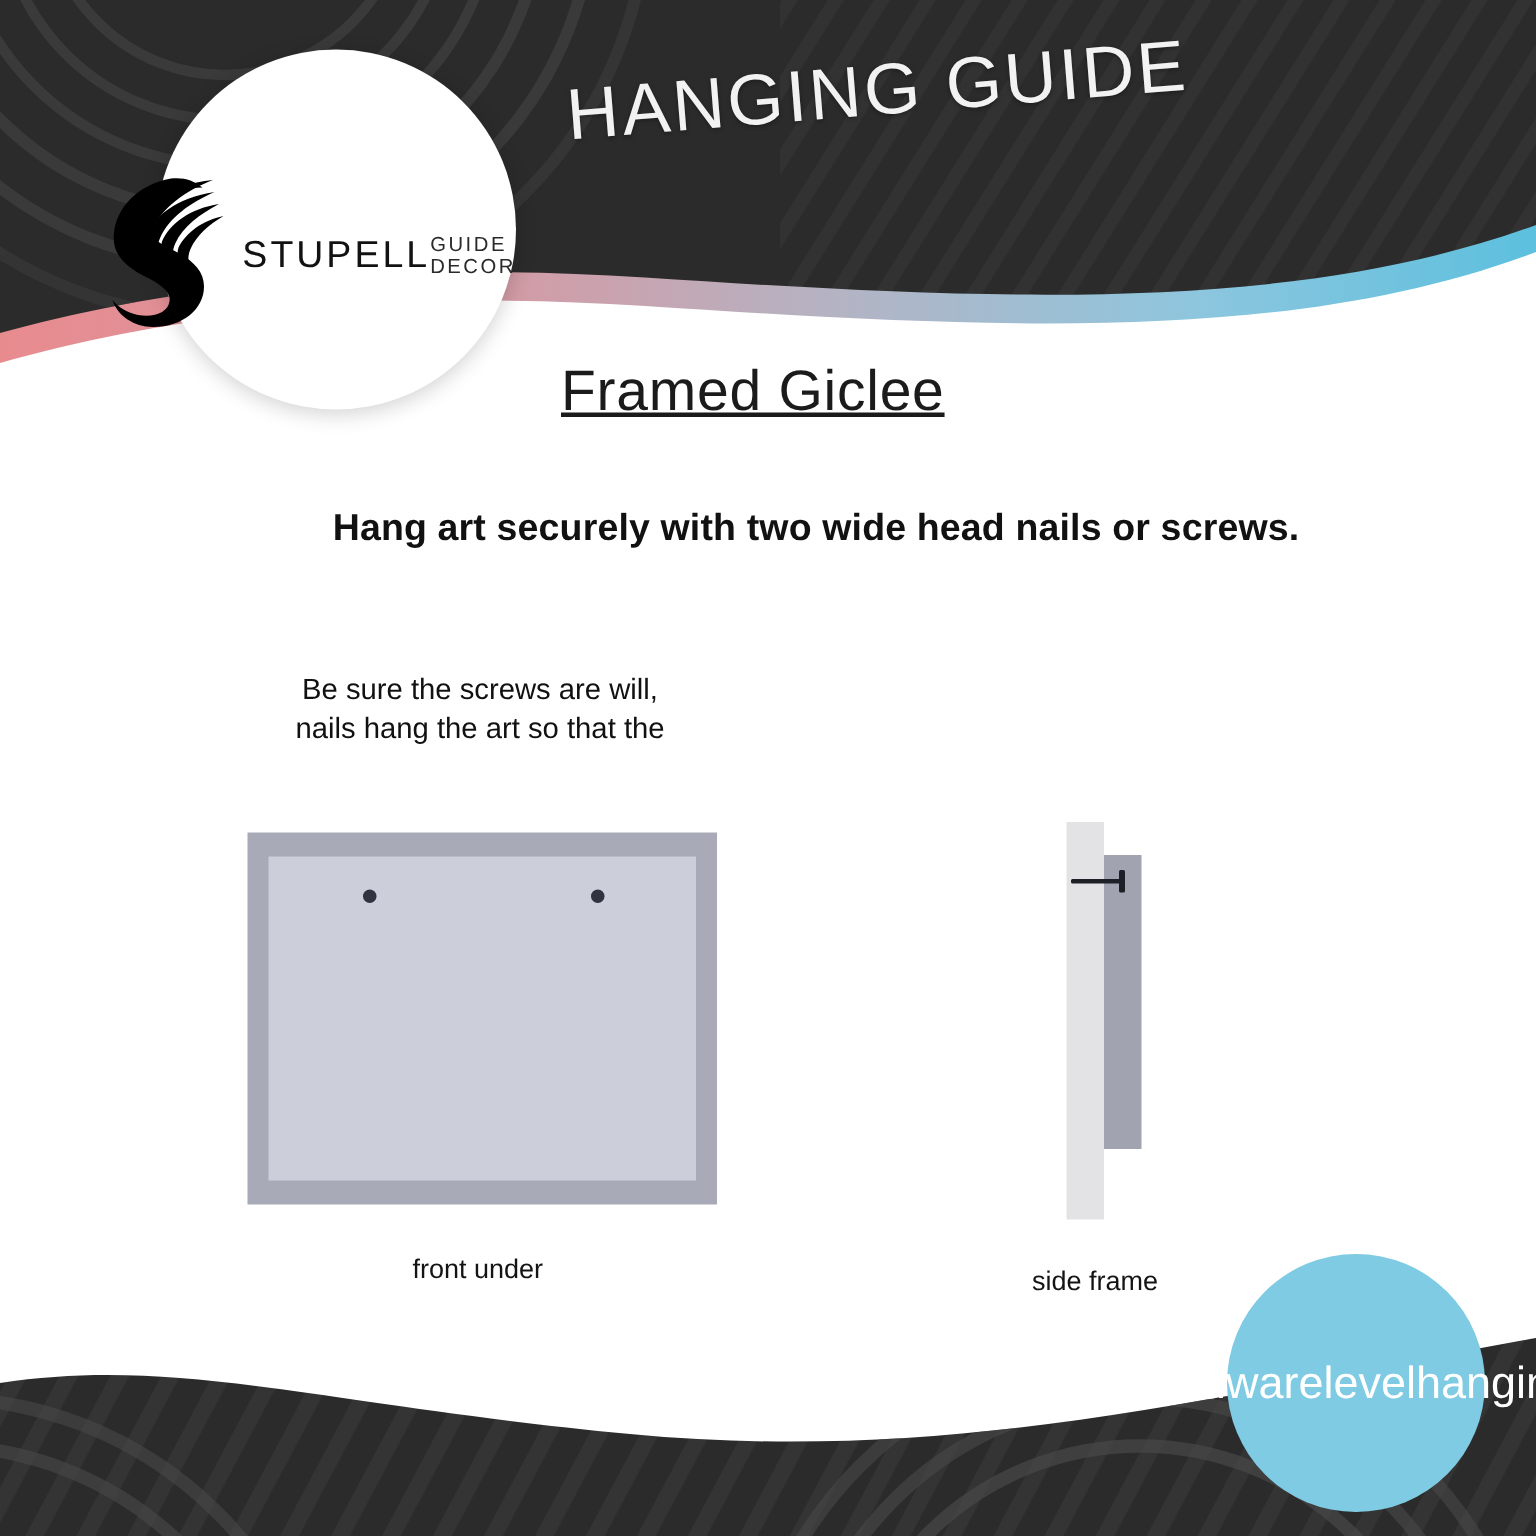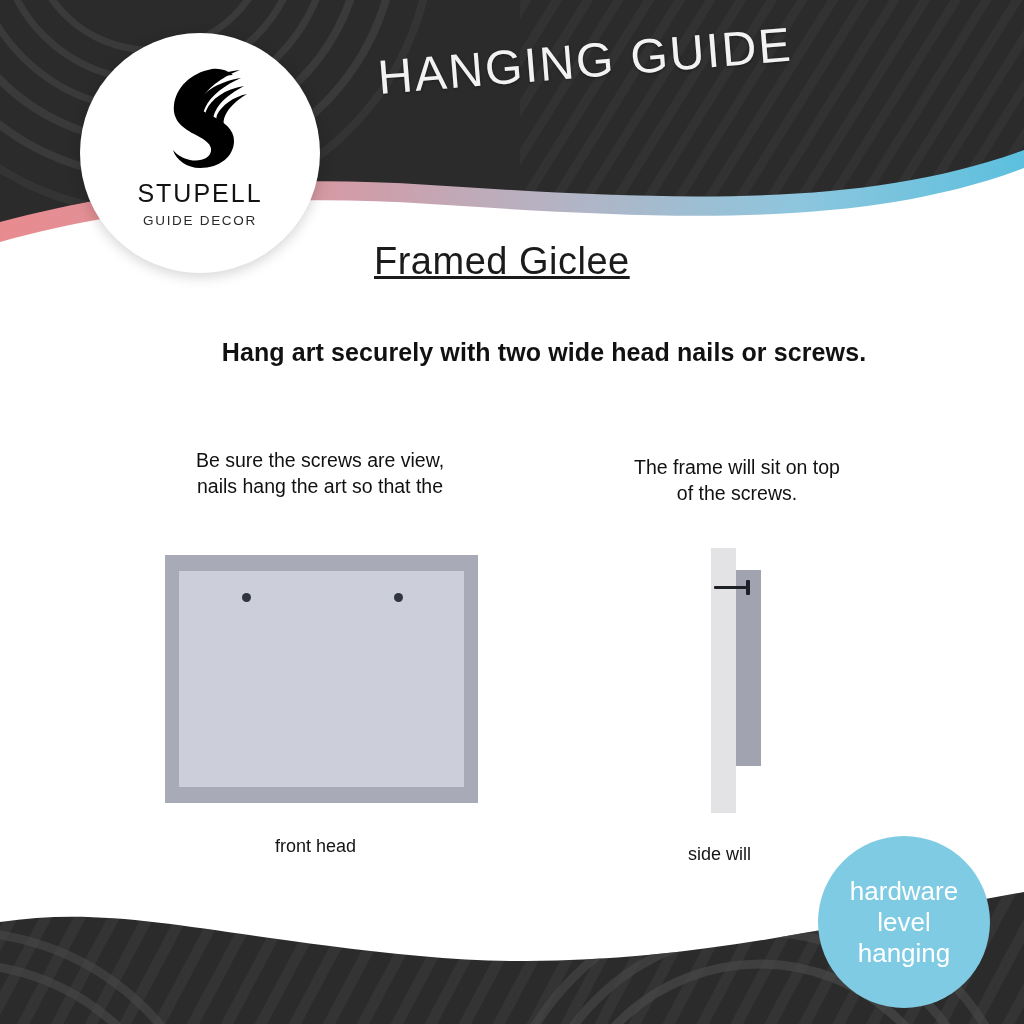--- a/index.html
+++ b/index.html
@@ -32,29 +32,28 @@
     position: absolute;
     left: 0; bottom: 0;
     width: 1024px; height: 160px;
     overflow: hidden;
     pointer-events: none;
   }
 
   
   .logo-badge {
     position: absolute;
-    left: 80px; top: 33px;
+    left: 104px; top: 33px;
     width: 240px; height: 240px;
     border-radius: 50%;
     background: #ffffff;
     box-shadow: 0 3px 14px rgba(0,0,0,0.18);
     display: flex;
-    flex-direction: column;
     align-items: center;
-    justify-content: flex-start;
+    justify-content: flex-end;
     padding-top: 28px;
     box-sizing: border-box;
   }
   .logo-mark { width: 120px; height: 112px; }
   .logo-name {
     font-size: 25px;
     letter-spacing: 2.0px;
     color: #121212;
     margin-top: 6px;
     font-weight: 400;
@@ -189,26 +188,26 @@
   .view-label.side  { left: 688px; top: 844px; }
 
   
   .hw-badge {
     position: absolute;
     left: 818px; top: 836px;
     width: 172px; height: 172px;
     border-radius: 50%;
     background: #7fcbe3;
     display: flex;
-    flex-direction: column;
+    flex-direction: row;
     align-items: center;
     justify-content: center;
     color: #ffffff;
     line-height: 31px;
-    font-size: 26px;
+    font-size: 30px;
     font-weight: 400;
     text-align: center;
   }
 </style>
 </head>
 <body>
 
 <div id="page">
 
   <div class="topwave-wrap">
@@ -277,43 +276,39 @@
     <span class="logo-sub">GUIDE DECOR</span>
   </div>
 
   <div class="guide-title">HANGING GUIDE</div>
 
   <div class="product-type">Framed Giclee</div>
 
   <div class="lead-line">Hang art securely with two wide head nails or screws.</div>
 
   <div class="cap-left">
-    <div>Be sure the screws are view,</div>
+    <div>Be sure the screws are will,</div>
     <div>nails hang the art so that the</div>
   </div>
 
-  <div class="cap-right">
-    <div>The frame will sit on top</div>
-    <div>of the screws.</div>
-  </div>
 
   <div class="front-frame">
     <div class="front-frame-inner">
       <span class="screw-dot left"></span>
       <span class="screw-dot right"></span>
     </div>
   </div>
 
   <div class="side-wall"></div>
   <div class="side-frame"></div>
   <div class="side-nail"></div>
   <div class="side-nail-head"></div>
 
-  <div class="view-label front">front head</div>
-  <div class="view-label side">side will</div>
+  <div class="view-label front">front under</div>
+  <div class="view-label side">side frame</div>
 
   <div class="botwave-wrap">
     <svg width="1024" height="160" viewBox="0 0 1024 160" xmlns="http://www.w3.org/2000/svg" aria-hidden="true">
       <defs>
         <pattern id="diagTexB" width="30" height="30" patternUnits="userSpaceOnUse" patternTransform="rotate(28)">
           <rect width="30" height="30" fill="none"></rect>
           <rect x="0" y="0" width="11" height="30" fill="#ffffff" opacity="0.045"></rect>
         </pattern>
         <clipPath id="botClip">
           <path d="M0,58 C120,40 210,72 420,92 C640,113 820,64 1024,28 L1024,160 L0,160 Z"></path>

